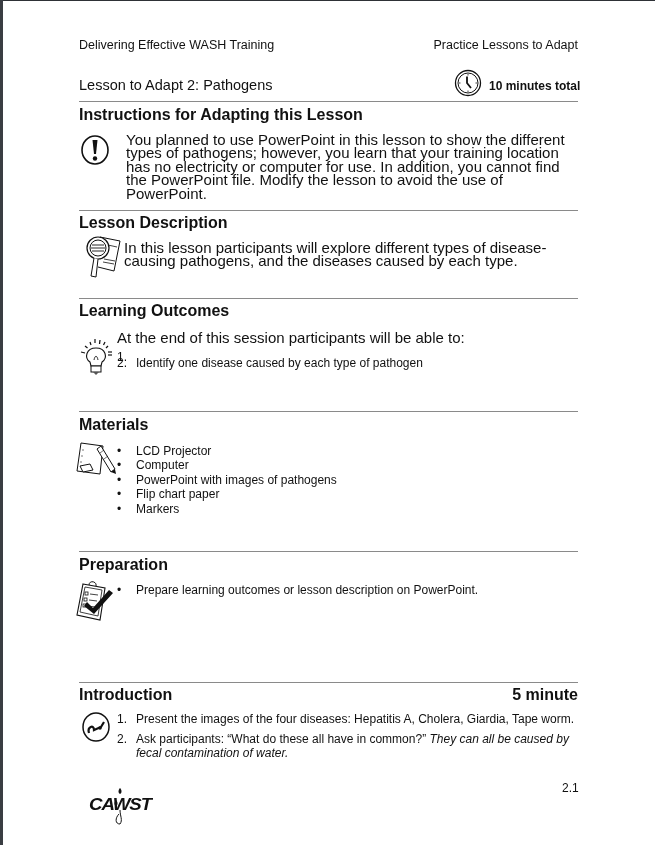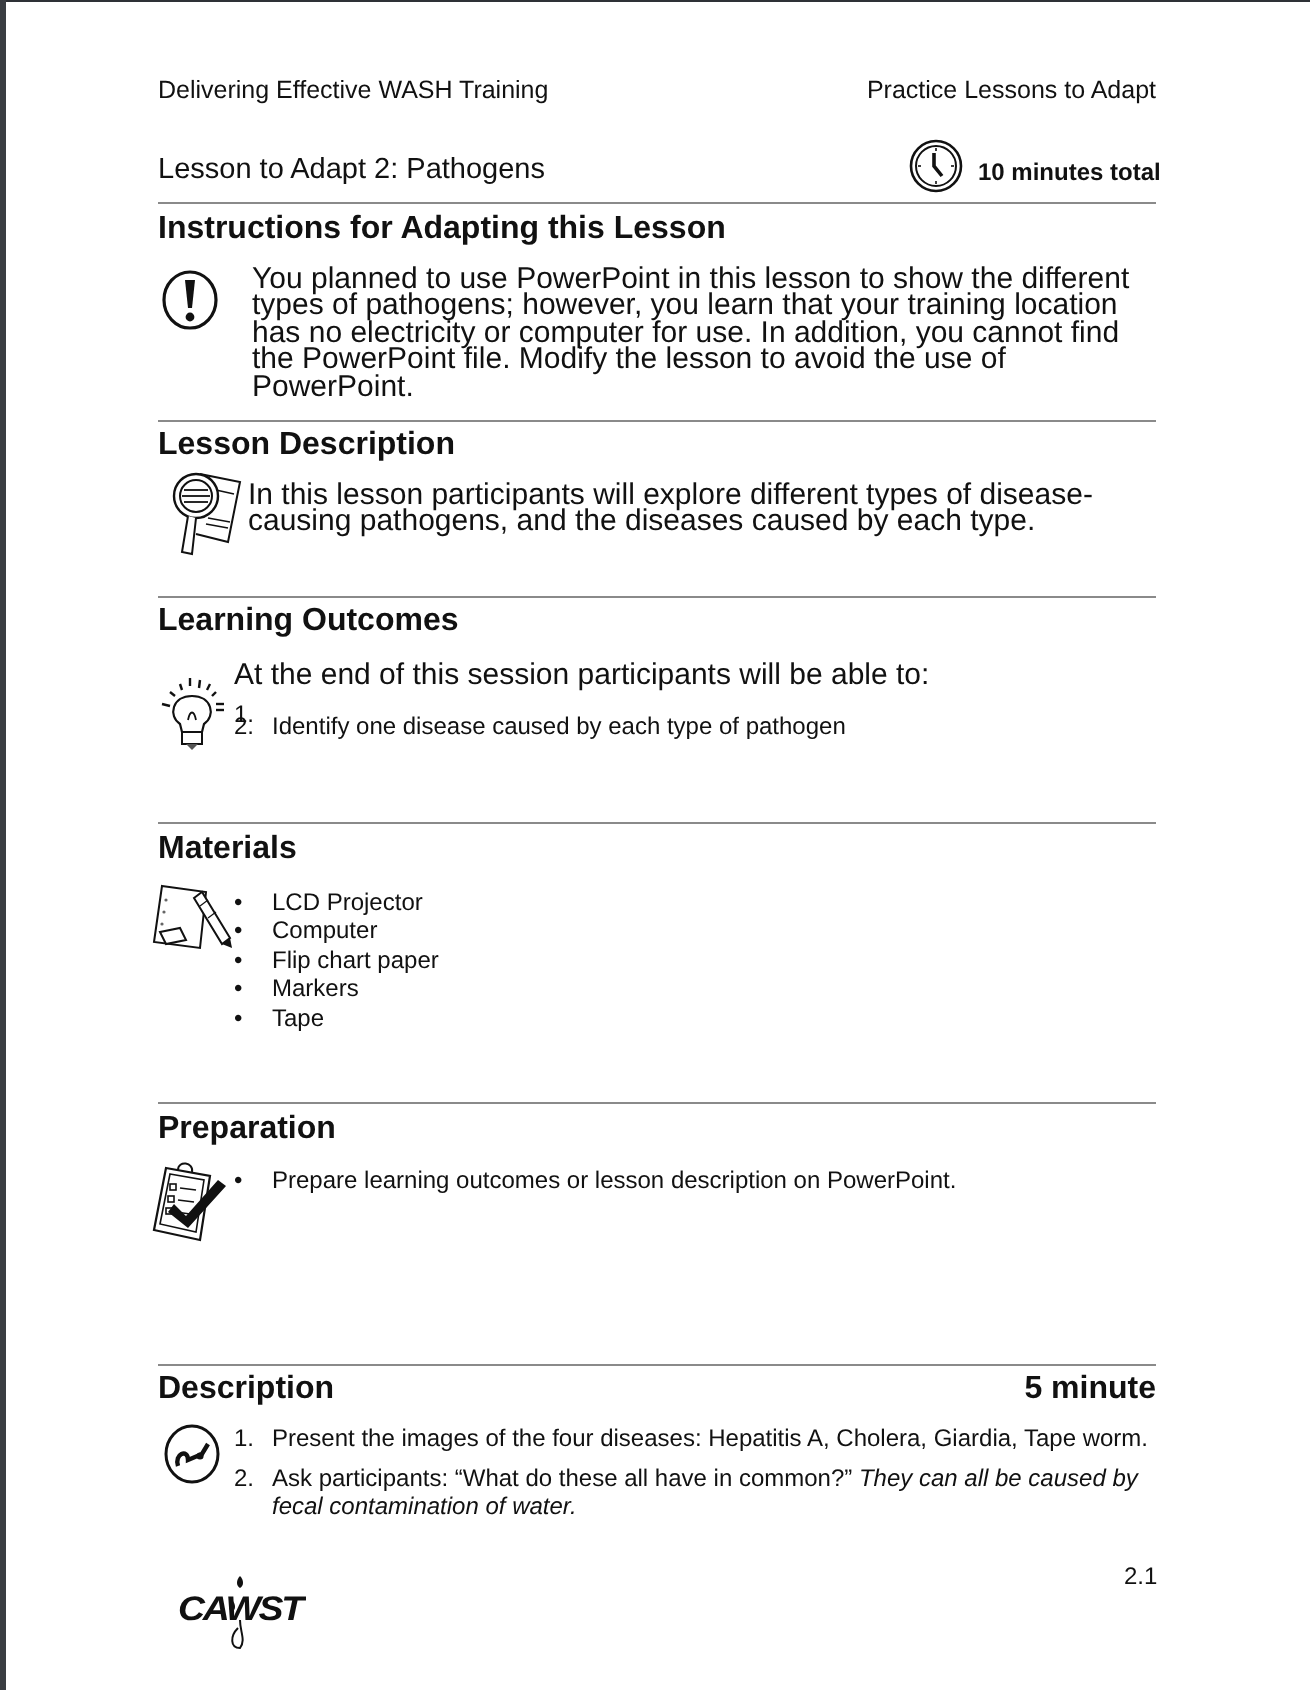--- a/index.html
+++ b/index.html
@@ -119,23 +119,23 @@
   <path d="M22 8 L26 5 L40 28 L36 31 Z" fill="#fff" stroke="#111" stroke-width="1"></path>
   <g stroke="#111" stroke-width="0.6">
       <line x1="25" y1="12" x2="29" y2="9"></line>
       <line x1="29" y1="18" x2="33" y2="15"></line>
     </g>
   <path d="M36 31 L40 28 L41 33 Z" fill="#111"></path>
 </svg>
 <ul class="bul" style="left:117px;top:444px;line-height:14.4px">
   <li>LCD Projector</li>
   <li>Computer</li>
+  <li>PowerPoint with images of pathogens</li>
   <li>Flip chart paper</li>
   <li>Markers</li>
-  <li>Tape</li>
 </ul>
 
 <div class="rule" style="top:551px"></div>
 
 <div class="sec" style="top:556px">Preparation</div>
 <svg class="icon" style="left:75px;top:578px" width="42" height="44" viewBox="0 0 42 44">
   <path d="M8 6 L30 10 L25 42 L2 37 Z" fill="#fff" stroke="#111" stroke-width="1.1"></path>
   <path d="M10 9 L27 12 L23 38 L5 34 Z" fill="none" stroke="#111" stroke-width="0.8"></path>
   <path d="M14 7 C14 2 22 3 21 8" fill="none" stroke="#111" stroke-width="1"></path>
   <g fill="none" stroke="#111" stroke-width="0.8">
@@ -147,21 +147,21 @@
       <line x1="13" y1="28" x2="20" y2="29"></line>
   </g>
   <path d="M12 24 L18 30 L34 12 L38 15 L19 36 L9 28 Z" fill="#111"></path>
 </svg>
 <ul class="bul" style="left:117px;top:584px;width:462px;line-height:13.4px">
   <li style="margin-bottom:7px">Prepare learning outcomes or lesson description on PowerPoint.</li>
 </ul>
 
 <div class="rule" style="top:682px"></div>
 
-<div class="sec" style="top:686px">Description</div>
+<div class="sec" style="top:686px">Introduction</div>
 <div class="sec" style="left:auto;right:77px;top:686px">5 minute</div>
 <svg class="icon" style="left:81px;top:711px" width="30" height="32" viewBox="0 0 30 32">
   <ellipse cx="15" cy="16" rx="13" ry="14" fill="none" stroke="#111" stroke-width="1.5"></ellipse>
   <path d="M8 22 C6 16 13 13 13 19 L20 16 L23 11" fill="none" stroke="#111" stroke-width="2.2"></path>
   <circle cx="19" cy="17" r="1.8" fill="#111"></circle>
 </svg>
 <ol class="num" style="left:117px;top:713px;width:462px;line-height:13.4px">
   <li style="margin-bottom:7px"><span class="n">1.</span><span>Present the images of the four diseases: Hepatitis A, Cholera, Giardia, Tape worm.</span></li>
   <li><span class="n">2.</span><span>Ask participants: “What do these all have in common?” </span><i>They can all be caused by fecal contamination of water.</i></li>
 </ol>

